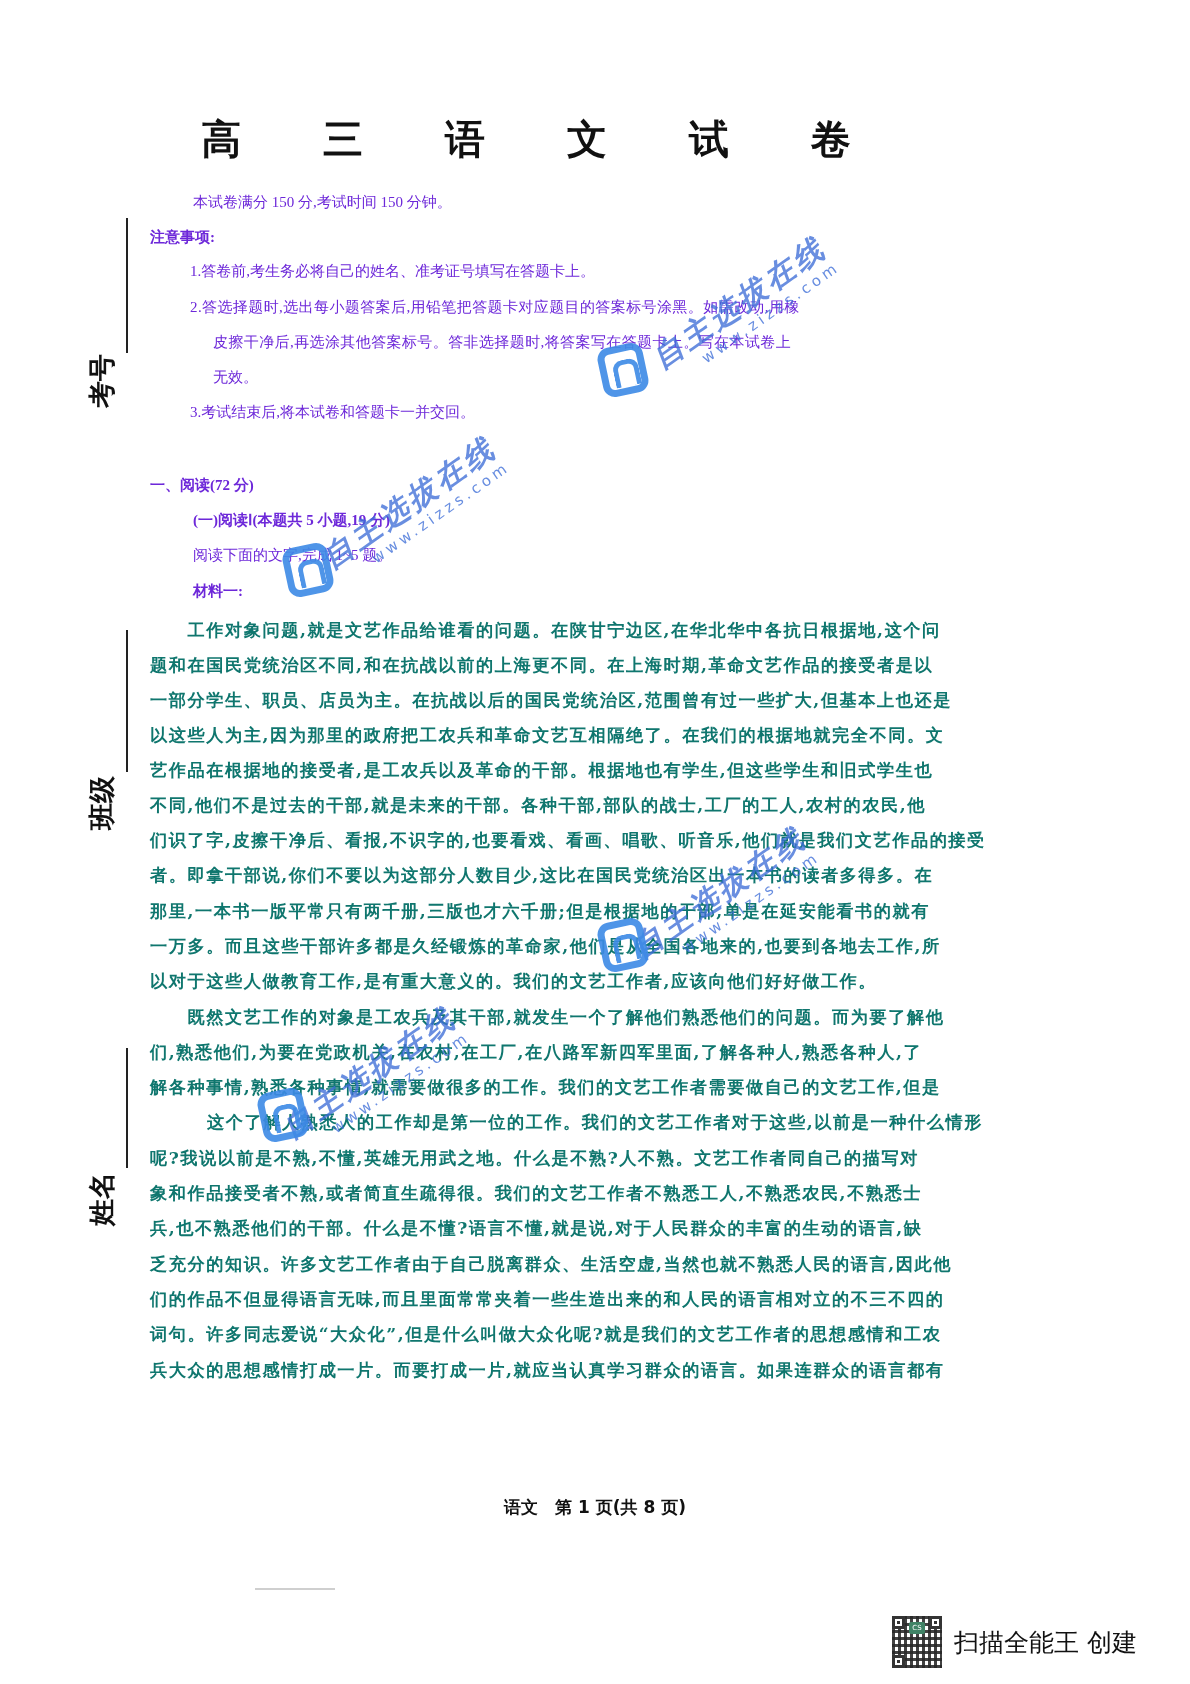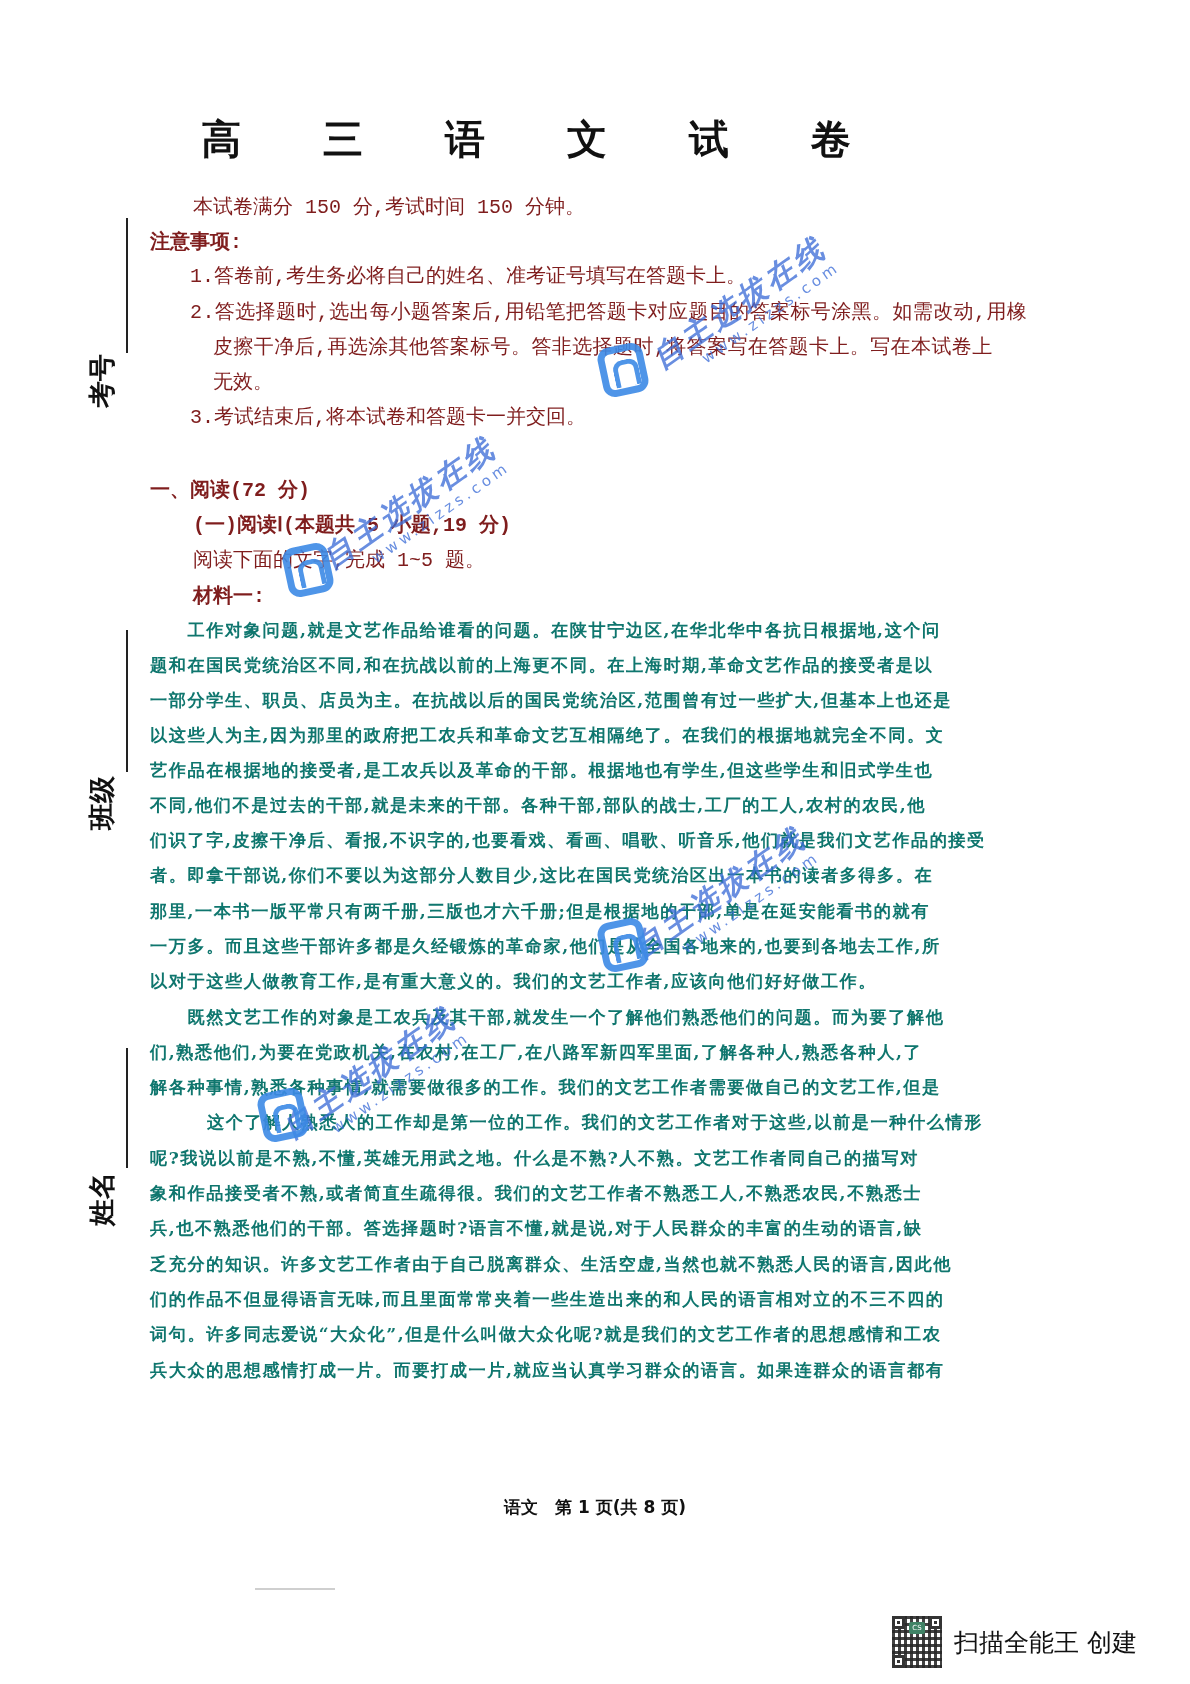--- a/index.html
+++ b/index.html
@@ -20,21 +20,21 @@
     position: absolute; left: 44px; width: 1.5px; background: #222;
   }
   .side-field .label {
     position: absolute; left: 0; width: 40px;
     transform: rotate(-90deg); transform-origin: center center;
     font-family: "DejaVu Sans", sans-serif; font-weight: bold; font-size: 27px;
     white-space: nowrap; text-align: center;
   }
   .line-text {
     position: absolute; white-space: nowrap;
-    font-family: Liberation Mono, monospace; font-size: 20px; color: #7f1d1d;
+    font-family: Liberation Serif, serif; font-size: 15px; color: #6d28d9;
   }
   .bold { font-weight: bold; }
   .body-line {
     position: absolute; left: 150px; width: 890px; white-space: nowrap;
     font-family: "DejaVu Serif", serif; font-size: 17.2px; font-weight: bold;
     color: #0f766e; letter-spacing: 1.55px;
   }
   .footer {
     position: absolute; left: 0; width: 1190px; top: 1496px; text-align: center;
     font-family: "DejaVu Sans", sans-serif; font-weight: bold; font-size: 17px;
@@ -113,21 +113,21 @@
   <div class="body-line" style="top:863px;">者。即拿干部说,你们不要以为这部分人数目少,这比在国民党统治区出一本书的读者多得多。在</div>
   <div class="body-line" style="top:899px;">那里,一本书一版平常只有两千册,三版也才六千册;但是根据地的干部,单是在延安能看书的就有</div>
   <div class="body-line" style="top:934px;">一万多。而且这些干部许多都是久经锻炼的革命家,他们是从全国各地来的,也要到各地去工作,所</div>
   <div class="body-line" style="top:969px;">以对于这些人做教育工作,是有重大意义的。我们的文艺工作者,应该向他们好好做工作。</div>
   <div class="body-line" style="top:1005px;">　　既然文艺工作的对象是工农兵及其干部,就发生一个了解他们熟悉他们的问题。而为要了解他</div>
   <div class="body-line" style="top:1040px;">们,熟悉他们,为要在党政机关,在农村,在工厂,在八路军新四军里面,了解各种人,熟悉各种人,了</div>
   <div class="body-line" style="top:1075px;">解各种事情,熟悉各种事情,就需要做很多的工作。我们的文艺工作者需要做自己的文艺工作,但是</div>
   <div class="body-line" style="top:1110px;text-align:center;">这个了解人熟悉人的工作却是第一位的工作。我们的文艺工作者对于这些,以前是一种什么情形</div>
   <div class="body-line" style="top:1146px;">呢?我说以前是不熟,不懂,英雄无用武之地。什么是不熟?人不熟。文艺工作者同自己的描写对</div>
   <div class="body-line" style="top:1181px;">象和作品接受者不熟,或者简直生疏得很。我们的文艺工作者不熟悉工人,不熟悉农民,不熟悉士</div>
-  <div class="body-line" style="top:1216px;">兵,也不熟悉他们的干部。答选择题时?语言不懂,就是说,对于人民群众的丰富的生动的语言,缺</div>
+  <div class="body-line" style="top:1216px;">兵,也不熟悉他们的干部。什么是不懂?语言不懂,就是说,对于人民群众的丰富的生动的语言,缺</div>
   <div class="body-line" style="top:1252px;">乏充分的知识。许多文艺工作者由于自己脱离群众、生活空虚,当然也就不熟悉人民的语言,因此他</div>
   <div class="body-line" style="top:1287px;">们的作品不但显得语言无味,而且里面常常夹着一些生造出来的和人民的语言相对立的不三不四的</div>
   <div class="body-line" style="top:1322px;">词句。许多同志爱说“大众化”,但是什么叫做大众化呢?就是我们的文艺工作者的思想感情和工农</div>
   <div class="body-line" style="top:1358px;">兵大众的思想感情打成一片。而要打成一片,就应当认真学习群众的语言。如果连群众的语言都有</div>
 </div>
 
 <div class="footer">语文　第 1 页(共 8 页)</div>
 <div class="scan-streak"></div>
 
 <div class="watermark" style="left:660px;top:340px;">

